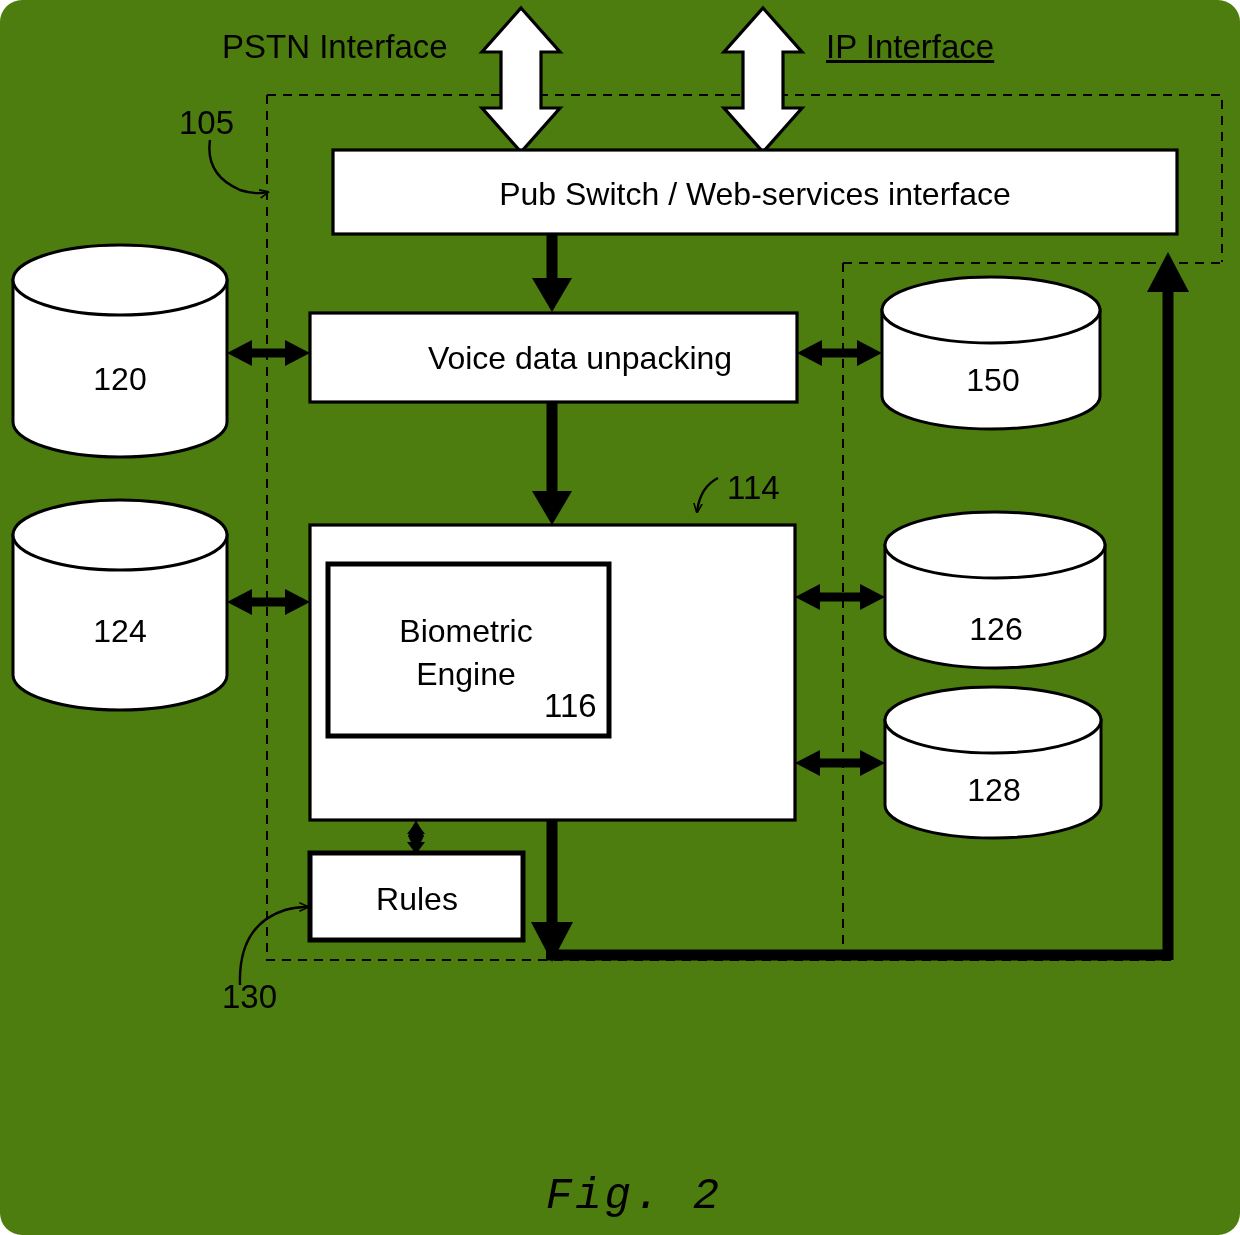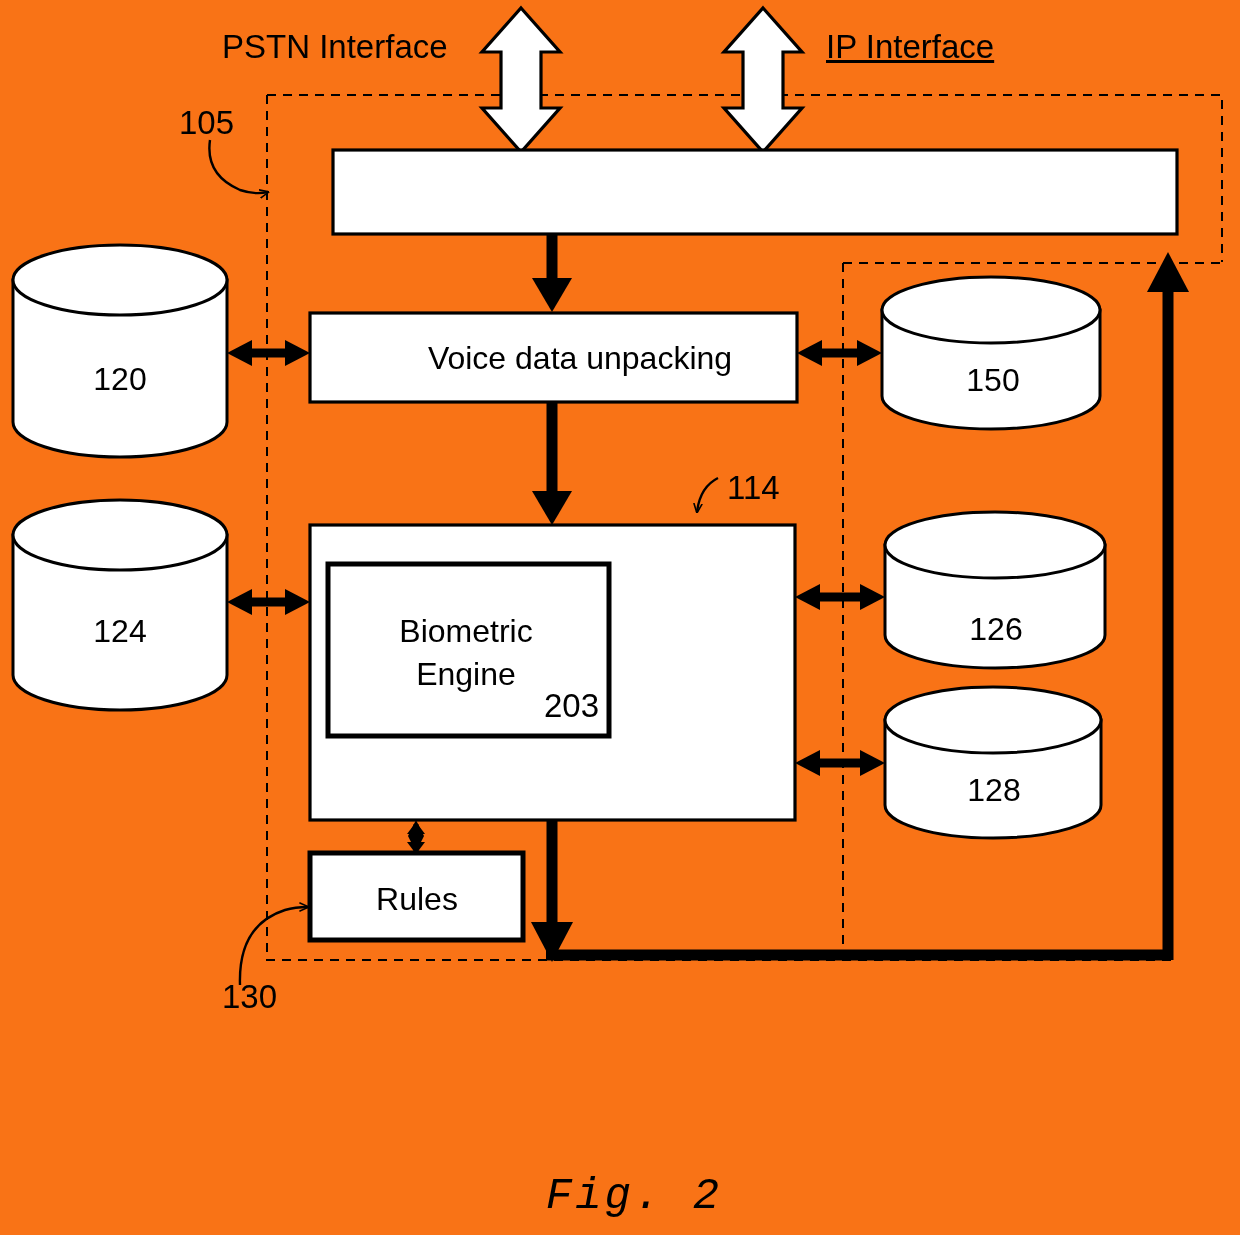--- a/index.html
+++ b/index.html
@@ -9,21 +9,22 @@
   }
   body {
     font-family: "Liberation Sans", sans-serif;
     color: #000000;
   }
   #figure-root {
     position: relative;
     width: 1240px;
     height: 1235px;
     overflow: hidden;
-    background: #f97316;
+    background: #4d7c0f;
+    border-radius: 22px;
   }
   #figure-svg {
     position: absolute;
     left: 0;
     top: 0;
     width: 1240px;
     height: 1235px;
   }
   .lbl {
     position: absolute;
@@ -186,30 +187,31 @@
     </g>
 
   </svg>
 
   <div class="lbl iface-label" style="left:222px; top:28px;">PSTN Interface</div>
 
   <div class="lbl iface-label" style="left:826px; top:28px;text-decoration:underline;">IP Interface</div>
 
   <div class="lbl ref-num" style="left:179px; top:104px;text-align:center;">105</div>
 
+  <div class="lbl box-label centered" style="left:755px; top:194px;">Pub Switch / Web-services interface</div>
 
   <div class="lbl box-label centered" style="left:580px; top:358px;">Voice data unpacking</div>
 
   <div class="lbl ref-num" style="left:727px; top:469px;">114</div>
 
   <div class="lbl box-label centered" style="left:466px; top:631px;">Biometric</div>
 
   <div class="lbl box-label centered" style="left:466px; top:674px;">Engine</div>
 
-  <div class="lbl ref-num" style="left:544px; top:687px;">203</div>
+  <div class="lbl ref-num" style="left:544px; top:687px;">116</div>
 
   <div class="lbl box-label centered" style="left:417px; top:899px;">Rules</div>
 
   <div class="lbl ref-num" style="left:222px; top:978px;">130</div>
 
   <div class="lbl cyl-label centered" style="left:120px; top:379px;">120</div>
 
   <div class="lbl cyl-label centered" style="left:120px; top:631px;">124</div>
 
   <div class="lbl cyl-label centered" style="left:993px; top:380px;">150</div>

